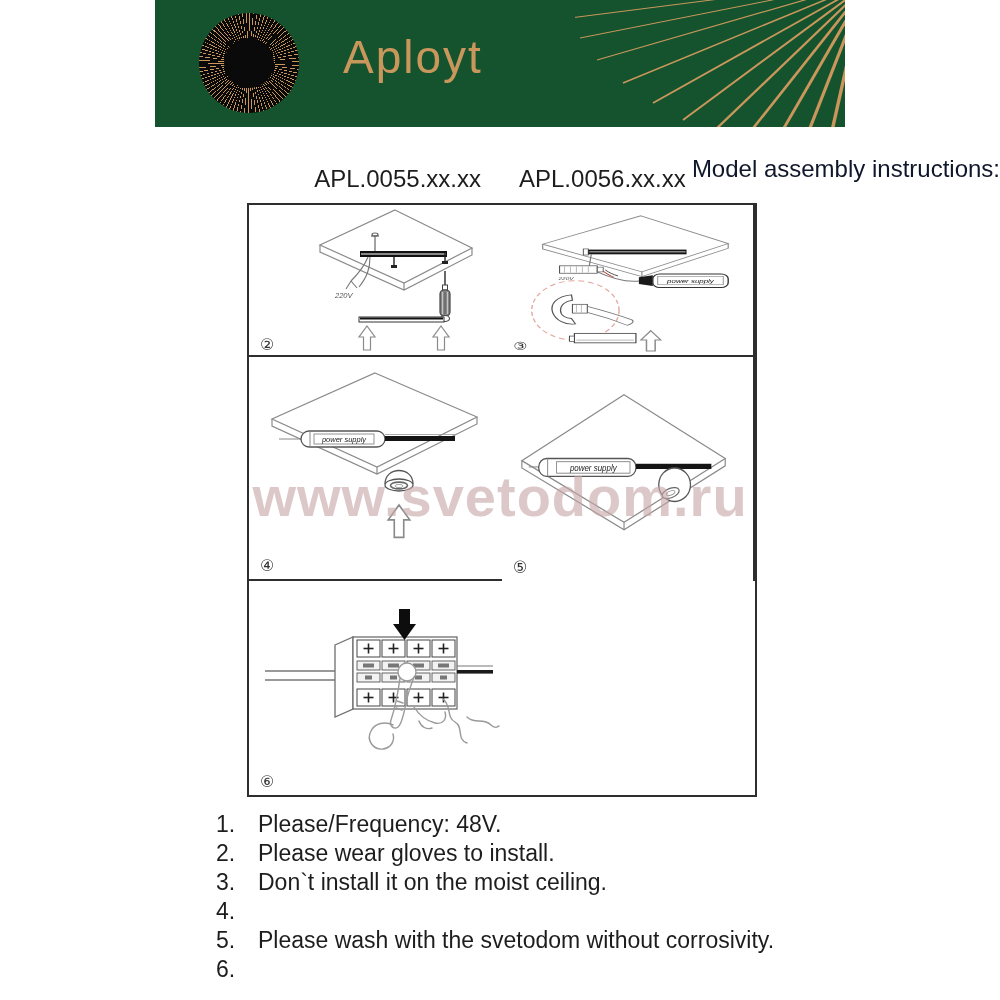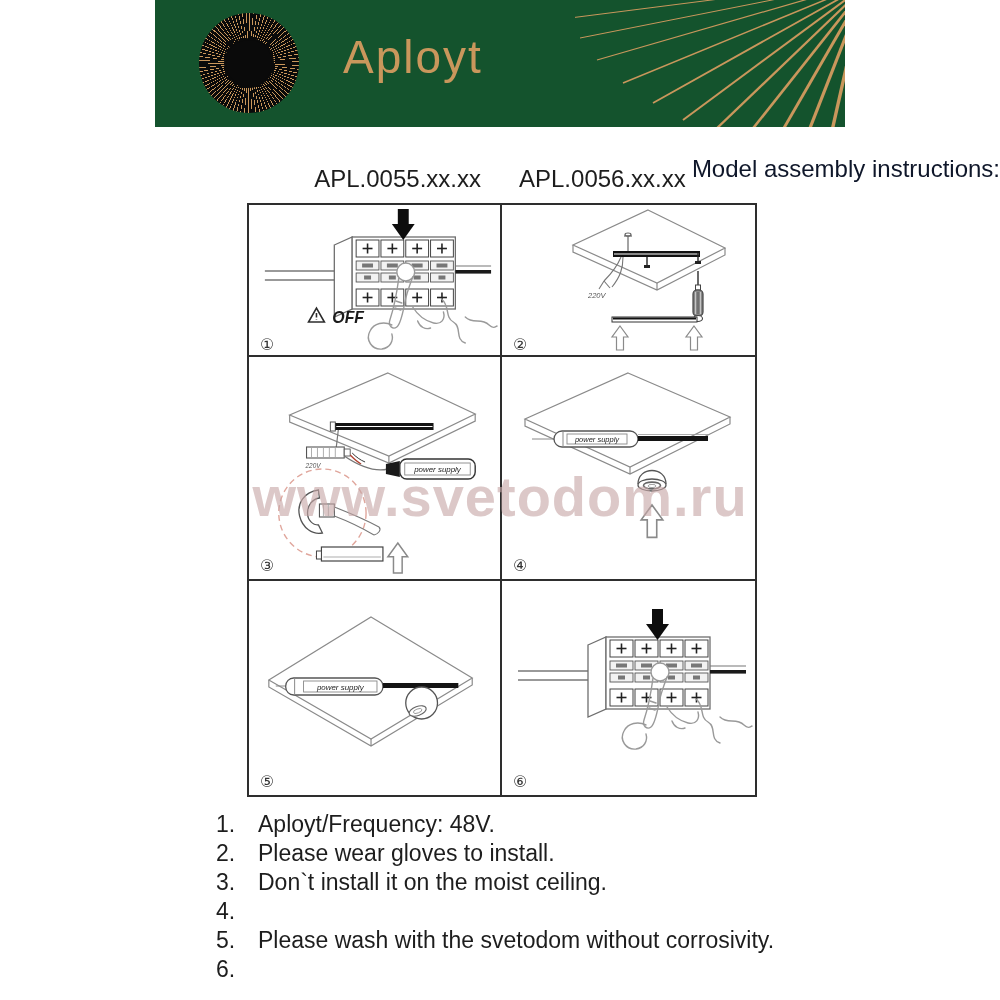--- a/index.html
+++ b/index.html
@@ -157,32 +157,20 @@
 </div>
 
 <div class="title">Model assembly instructions:</div>
 <div class="models">
   <span>APL.0055.xx.xx</span>
   <span>APL.0056.xx.xx</span>
 </div>
 
 <div class="grid">
 
-  <div class="cell br bb">
-    <svg viewBox="0 0 253 150" preserveAspectRatio="none">
-      <use href="#tblock" x="-2" y="4"></use>
-      <g stroke="#2c2c2c" stroke-width="1.6" fill="none">
-        <polygon points="60,117 76,117 68,103"></polygon>
-        <line x1="68" y1="108" x2="68" y2="112.5"></line>
-          <line x1="68" y1="114.5" x2="68" y2="115"></line>
-      </g>
-      <text class="lbl" x="84" y="118" font-size="16" font-weight="bold" fill="#1a1a1a">OFF</text>
-      <text x="11" y="145" font-size="16" fill="#333">①</text>
-    </svg>
-  </div>
 
   <div class="cell bb">
     <svg viewBox="0 0 253 150" preserveAspectRatio="none">
       <g stroke="#8a8a8a" stroke-width="1.2" fill="#fff">
         <polygon points="146,5 223,43 155,78 71,40"></polygon>
         <path d="M71,40 L71,47 L155,85 L223,50 L223,43 M155,78 L155,85" fill="none"></path>
       </g>
       <g>
         <rect x="111" y="46" width="87" height="6" fill="#111"></rect>
         <line x1="112" y1="49" x2="197" y2="49" stroke="#fff" stroke-width="1.1"></line>
@@ -338,21 +326,21 @@
       <text x="11" y="206" font-size="16" fill="#333">⑥</text>
     </svg>
   </div>
 </div>
 
 <div class="watermark">www.svetodom.ru</div>
 
 <div class="notes">
   <div class="note-row">
     <span class="note-num">1.</span>
-    <span class="note-text">Aployt/Frequency: 48V.</span>
+    <span class="note-text">Please/Frequency: 48V.</span>
   </div>
   <div class="note-row">
     <span class="note-num">2.</span>
     <span class="note-text">Please wear gloves to install.</span>
   </div>
   <div class="note-row">
     <span class="note-num">3.</span>
     <span class="note-text">Don`t install it on the moist ceiling.</span>
   </div>
   <div class="note-row">

